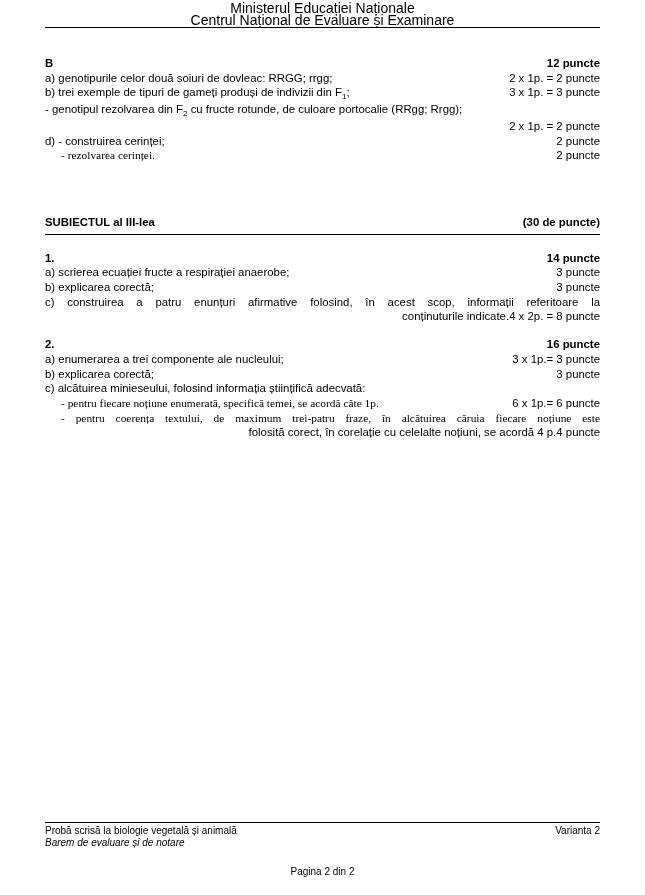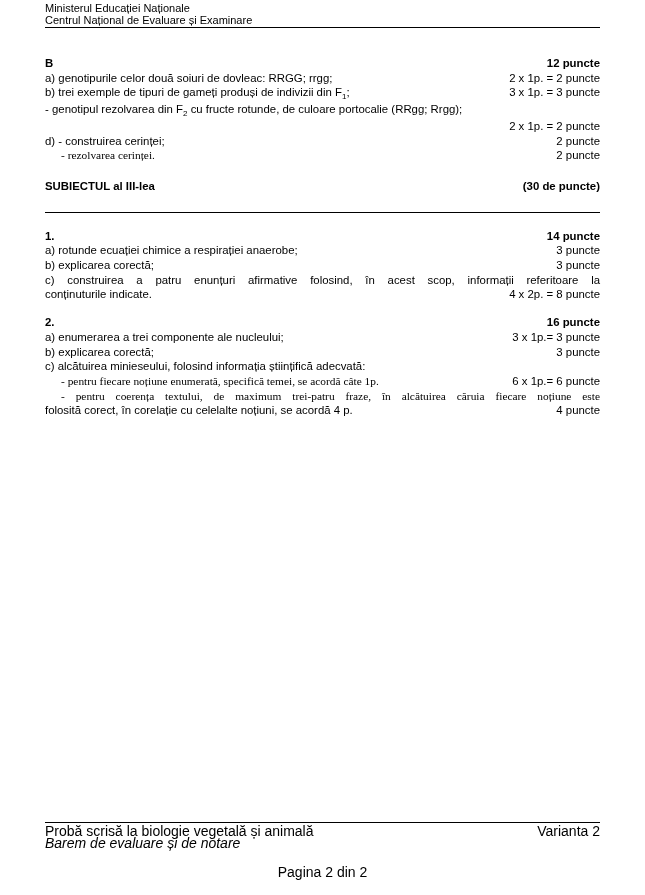--- a/index.html
+++ b/index.html
@@ -21,22 +21,22 @@
     width: 645px;
     height: 895px;
   }
 
   
   .doc-header {
     position: absolute;
     left: 45px;
     top: 3px;
     width: 555px;
-    text-align: left;
-    font-size: 11px;
+    text-align: center;
+    font-size: 14px;
     line-height: 11.5px;
   }
   .doc-header .hline { display: block; white-space: nowrap; }
   .header-rule {
     position: absolute;
     left: 45px;
     top: 27px;
     width: 555px;
     height: 0;
     border-top: 1.3px solid #000;
@@ -72,63 +72,63 @@
   .line { white-space: nowrap; }
 
   
   .just {
     text-align: justify;
     text-align-last: justify;
   }
   .just-last {
     display: flex;
     align-items: baseline;
-    justify-content: space-between;
-    white-space: nowrap;
-    gap: 48px;
+    justify-content: flex-end;
+    white-space: nowrap;
   }
 
   .b { font-weight: bold; }
   .indent2 { padding-left: 16px; font-family: Liberation Serif, serif; }
 
   sub {
     font-size: 8px;
     vertical-align: baseline;
     position: relative;
     top: 3px;
   }
 
   
   .section-head {
     display: flex;
     align-items: baseline;
     justify-content: space-between;
     font-weight: bold;
     white-space: nowrap;
     border-bottom: 1.4px solid #000;
-    padding-bottom: 18px;
+    padding-bottom: 4px;
+    margin-top: 36px;
   }
   .sp-13 { height: 13px; }
   .sp-16 { height: 16px; }
 
   
   .footer-rule {
     position: absolute;
     left: 45px;
     top: 822px;
     width: 555px;
     height: 0;
     border-top: 1.3px solid #000;
   }
   .footer {
     position: absolute;
     left: 45px;
     top: 825px;
     width: 555px;
-    font-size: 14px;
+    font-size: 10px;
     line-height: 12.2px;
   }
   .footer-row {
     display: flex;
     align-items: baseline;
     justify-content: space-between;
     white-space: nowrap;
   }
   .footer-sub { white-space: nowrap; font-style: italic; }
   .footer-page {
@@ -188,21 +188,21 @@
     </div>
 
     <div class="sp-16"></div>
 
     <div class="row">
       <span class="lt b">1.</span>
       <span class="rt b">14 puncte</span>
     </div>
 
     <div class="row">
-      <span class="lt">a) rotunde ecuației chimice a respirației anaerobe;</span>
+      <span class="lt">a) scrierea ecuației fructe a respirației anaerobe;</span>
       <span class="rt">3 puncte</span>
     </div>
 
     <div class="row">
       <span class="lt">b) explicarea corectă;</span>
       <span class="rt">3 puncte</span>
     </div>
 
     <div class="just">c) construirea a patru enunțuri afirmative folosind, în acest scop, informații referitoare la</div>
     <div class="just-last">

